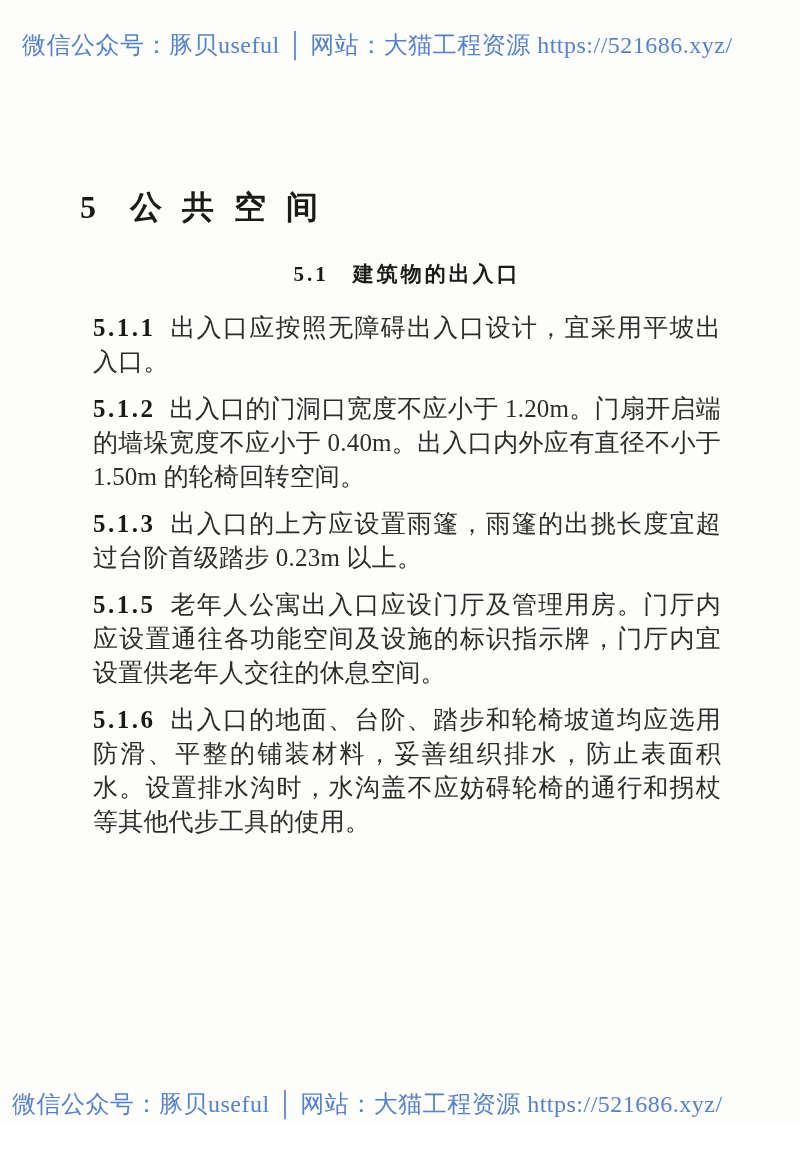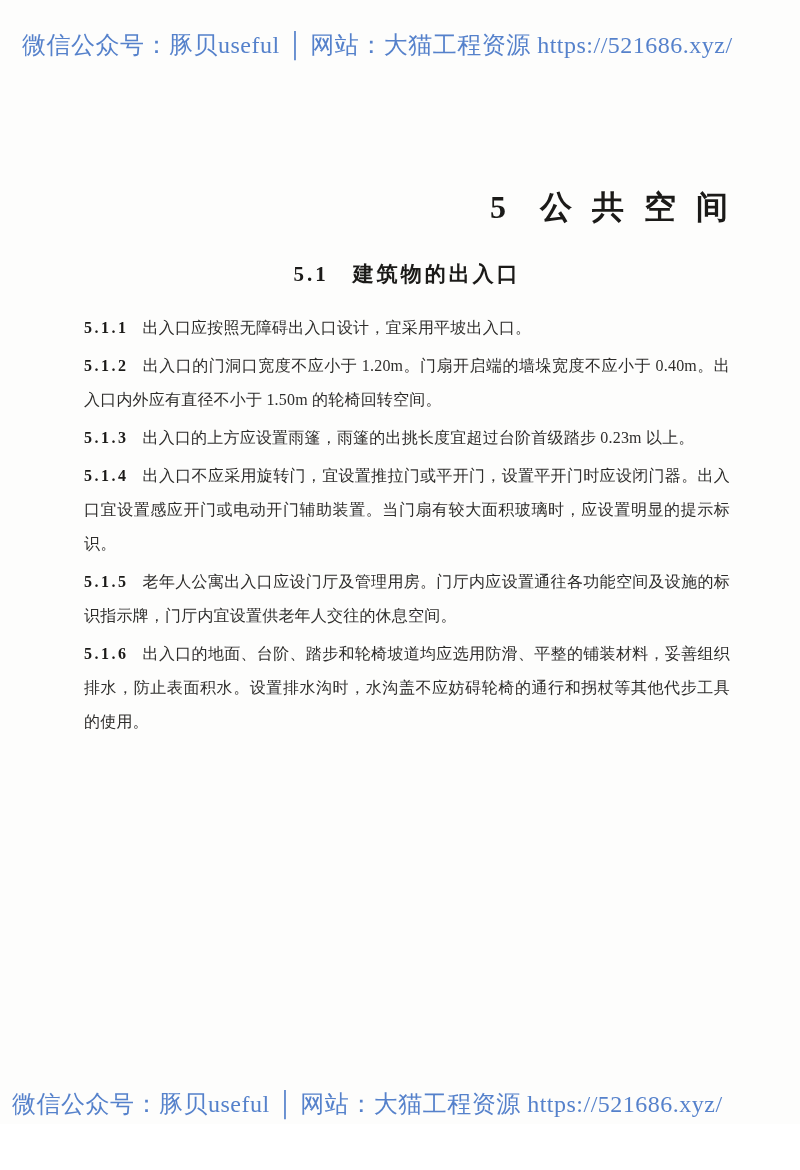--- a/index.html
+++ b/index.html
@@ -40,21 +40,21 @@
     width: 654px;
     z-index: 1;
     color: #2e2d2b;
   }
   .chapter-title {
     margin: 0;
     font-size: 32px;
     line-height: 40px;
     font-weight: bold;
     color: #1b1a18;
-    text-align: right;
+    text-align: left;
     white-space: pre;
     letter-spacing: 6px;
   }
   .section-heading {
     font-size: 21px;
     line-height: 32px;
     font-weight: bold;
     color: #1b1a18;
     text-align: center;
     white-space: pre;
@@ -62,22 +62,22 @@
   }
   .section-heading.first {
     margin: 31px 0 0 0;
   }
   .section-heading.second {
     margin: 20px 0 0 0;
   }
   .clauses-51 { margin-top: 21px; }
   .clauses-52 { margin-top: 18px; }
   .clause {
-    margin: 4px;
-    font-size: 16px;
+    margin: 13px;
+    font-size: 25px;
     line-height: 34px;
     letter-spacing: 0.2px;
     text-align: justify;
     color: #2e2d2b;
   }
   .clause-num {
     font-weight: bold;
     color: #1b1a18;
     letter-spacing: 2.5px;
     margin-right: 14px;
@@ -109,23 +109,20 @@
       <p class="clause">
         <span class="clause-num">5.1.1</span><span class="clause-text">出入口应按照无障碍出入口设计，宜采用平坡出入口。</span>
       </p>
       <p class="clause">
         <span class="clause-num">5.1.2</span><span class="clause-text">出入口的门洞口宽度不应小于 1.20m。门扇开启端的墙垛宽度不应小于 0.40m。出入口内外应有直径不小于 1.50m 的轮椅回转空间。</span>
       </p>
       <p class="clause">
         <span class="clause-num">5.1.3</span><span class="clause-text">出入口的上方应设置雨篷，雨篷的出挑长度宜超过台阶首级踏步 0.23m 以上。</span>
       </p>
       <p class="clause">
-        <span class="clause-num">5.1.4</span><span class="clause-text">出入口不应采用旋转门，宜设置推拉门或平开门，设置平开门时应设闭门器。出入口宜设置感应开门或电动开门辅助装置。当门扇有较大面积玻璃时，应设置明显的提示标识。</span>
-      </p>
-      <p class="clause">
         <span class="clause-num">5.1.5</span><span class="clause-text">老年人公寓出入口应设门厅及管理用房。门厅内应设置通往各功能空间及设施的标识指示牌，门厅内宜设置供老年人交往的休息空间。</span>
       </p>
       <p class="clause">
         <span class="clause-num">5.1.6</span><span class="clause-text">出入口的地面、台阶、踏步和轮椅坡道均应选用防滑、平整的铺装材料，妥善组织排水，防止表面积水。设置排水沟时，水沟盖不应妨碍轮椅的通行和拐杖等其他代步工具的使用。</span>
       </p>
     </div>
 
 
     <div class="clauses-52">
     </div>

